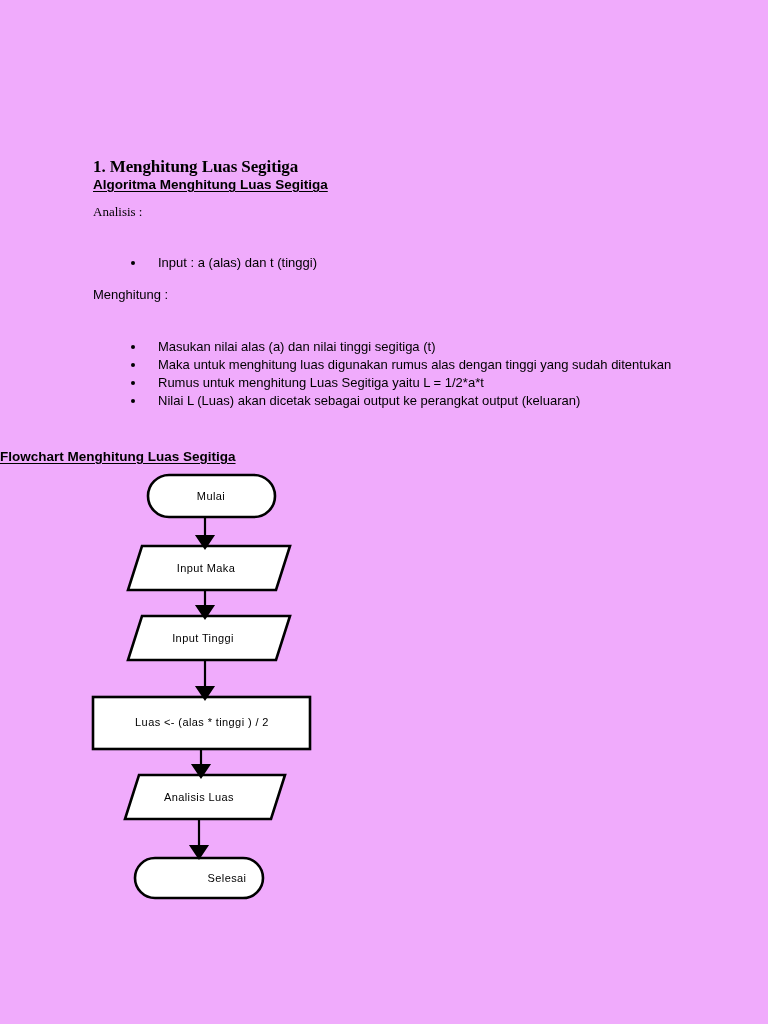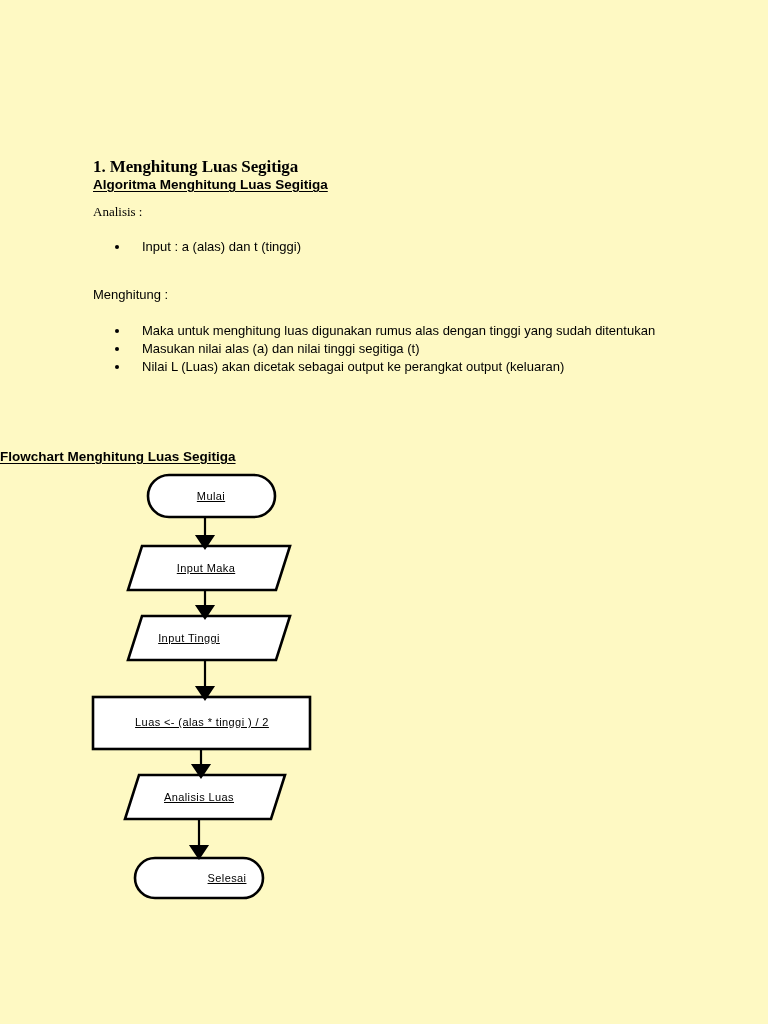--- a/index.html
+++ b/index.html
@@ -12,21 +12,21 @@
     height: 1024px;
     position: relative;
     font-family: "Liberation Sans", sans-serif;
     color: #000000;
     overflow: hidden;
   }
 
   .page {
     position: absolute;
     inset: 0;
-    background: #fef9c3;
+    background: #f0abfc;
   }
 
   
   .doc-title {
     position: absolute;
     left: 93px;
     top: 146px;
     font-family: "Liberation Serif", serif;
     font-weight: bold;
     font-size: 17px;
@@ -50,21 +50,21 @@
     position: absolute;
     left: 93px;
     font-size: 13px;
     white-space: nowrap;
   }
   .lead.analisis  { top: 204px; font-family: Liberation Serif, serif; }
   .lead.algoritma { top: 287px; }
 
   ul.bullets {
     position: absolute;
-    margin: 0;
+    margin: 16px;
     padding: 0;
     list-style: none;
     font-size: 13px;
     line-height: 17px;
   }
   ul.bullets.analisis-list { left: 110px; top: 238px; width: 560px; }
   ul.bullets.algoritma-list { left: 110px; top: 322px; width: 590px; }
 
   ul.bullets > li {
     position: relative;
@@ -91,43 +91,43 @@
     height: 1024px;
     pointer-events: none;
   }
   .flow-label {
     position: absolute;
     font-size: 11px;
     letter-spacing: 0.4px;
     white-space: nowrap;
     transform: translate(-50%, -50%);
     text-align: center;
-    text-decoration: underline;
   }
 </style>
 </head>
 <body>
 
 <div class="page">
 
   <h1 class="doc-title">1. Menghitung Luas Segitiga</h1>
 
   <div class="sub-heading algoritma">Algoritma Menghitung Luas Segitiga</div>
 
   <div class="lead analisis">Analisis :</div>
 
   <ul class="bullets analisis-list">
     <li>Input : a (alas) dan t (tinggi)</li>
   </ul>
 
   <div class="lead algoritma">Menghitung :</div>
 
   <ul class="bullets algoritma-list">
+    <li>Masukan nilai alas (a) dan nilai tinggi segitiga (t)</li>
     <li>Maka untuk menghitung luas digunakan rumus alas dengan tinggi yang sudah ditentukan</li>
-    <li>Masukan nilai alas (a) dan nilai tinggi segitiga (t)</li>
+    <li>Rumus untuk menghitung Luas Segitiga yaitu L = 1/2*a*t</li>
     <li>Nilai L (Luas) akan dicetak sebagai output ke perangkat output (keluaran)</li>
   </ul>
 
   <div class="sub-heading flowchart">Flowchart Menghitung Luas Segitiga</div>
 
   <svg class="flowchart" viewBox="0 0 768 1024">
     <g fill="#ffffff" stroke="#000000" stroke-width="2.6" stroke-linejoin="miter">
 
       <rect x="148" y="475" width="127" height="42" rx="21" ry="21"></rect>
 
@@ -156,18 +156,18 @@
       <line x1="201" y1="749" x2="201" y2="767"></line>
       <polygon points="193,765 209,765 201,777"></polygon>
 
       <line x1="199" y1="819" x2="199" y2="848"></line>
       <polygon points="191,846 207,846 199,858"></polygon>
     </g>
   </svg>
 
   <div class="flow-label" style="left:211px; top:496px;">Mulai</div>
   <div class="flow-label" style="left:206px; top:568px;">Input Maka</div>
-  <div class="flow-label" style="left:189px; top:638px;">Input Tinggi</div>
+  <div class="flow-label" style="left:203px; top:638px;">Input Tinggi</div>
   <div class="flow-label" style="left:202px; top:722px;">Luas &lt;- (alas * tinggi ) / 2</div>
   <div class="flow-label" style="left:199px; top:797px;">Analisis Luas</div>
   <div class="flow-label" style="left:199px; top:878px;margin-left:28px;">Selesai</div>
 
 </div>
 
 </body></html>

